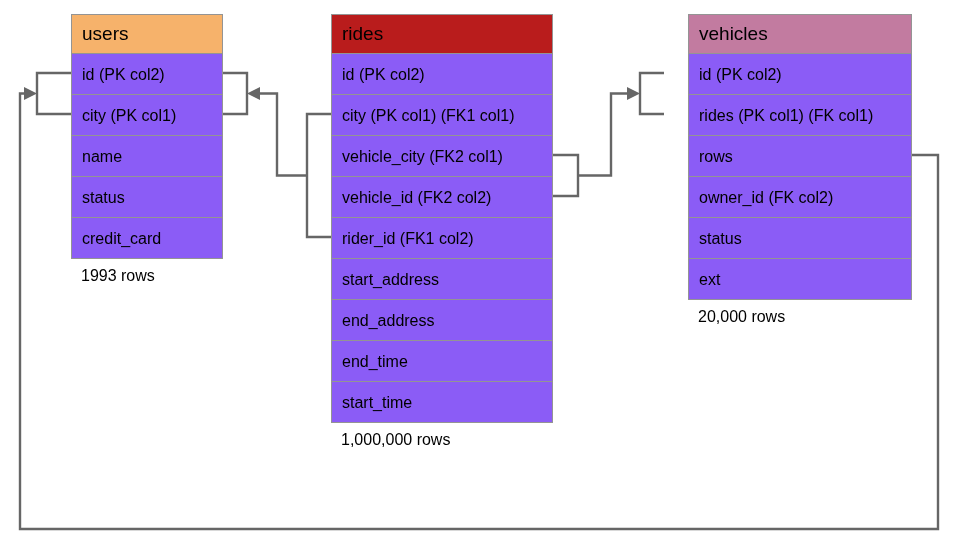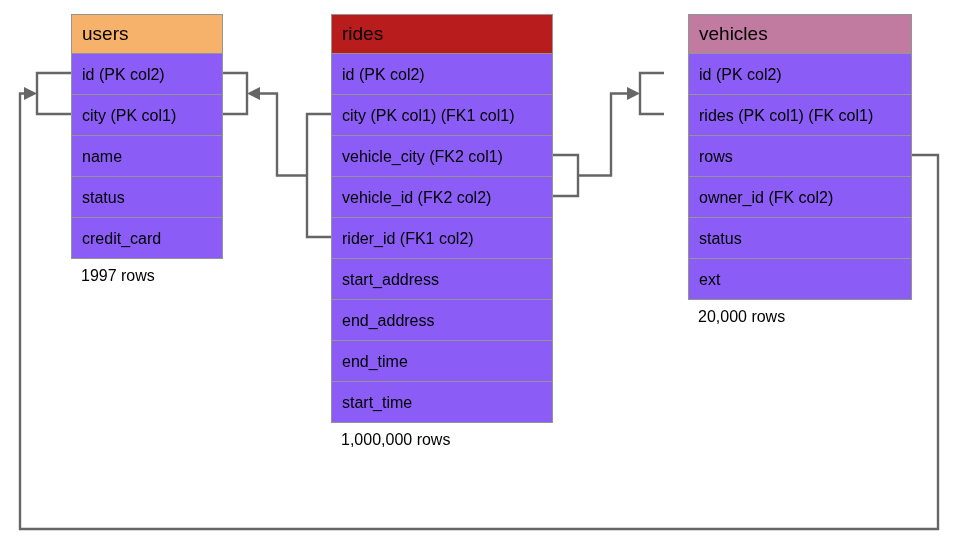--- a/index.html
+++ b/index.html
@@ -71,21 +71,21 @@
     <div class="box">
       <div class="hdr" style="background: rgb(246, 178, 107);">users</div>
       <div>
           <div class="row">id (PK col2)</div>
           <div class="row">city (PK col1)</div>
           <div class="row">name</div>
           <div class="row">status</div>
           <div class="row">credit_card</div>
         </div>
     </div>
-    <div class="cnt">1997 rows</div>
+    <div class="cnt">1993 rows</div>
   </div>
 
   <div class="tbl tbl-rides">
     <div class="box">
       <div class="hdr" style="background: #b91c1c;">rides</div>
       <div>
           <div class="row">id (PK col2)</div>
           <div class="row">city (PK col1) (FK1 col1)</div>
           <div class="row">vehicle_city (FK2 col1)</div>
           <div class="row">vehicle_id (FK2 col2)</div>

